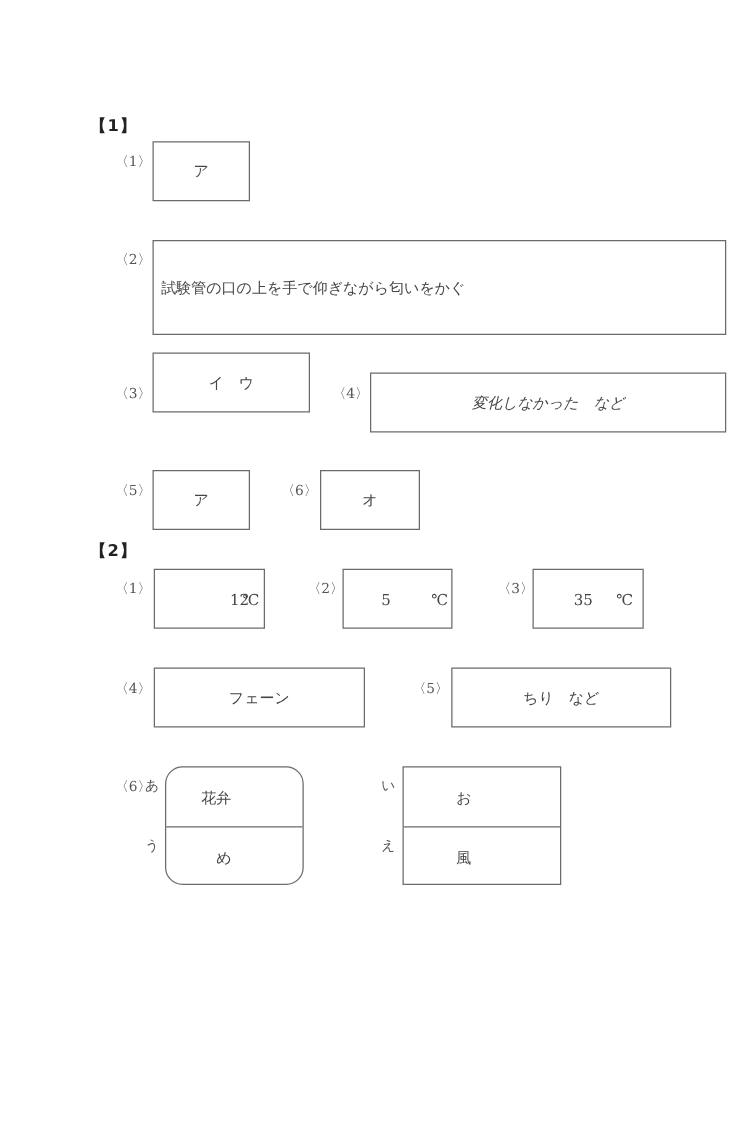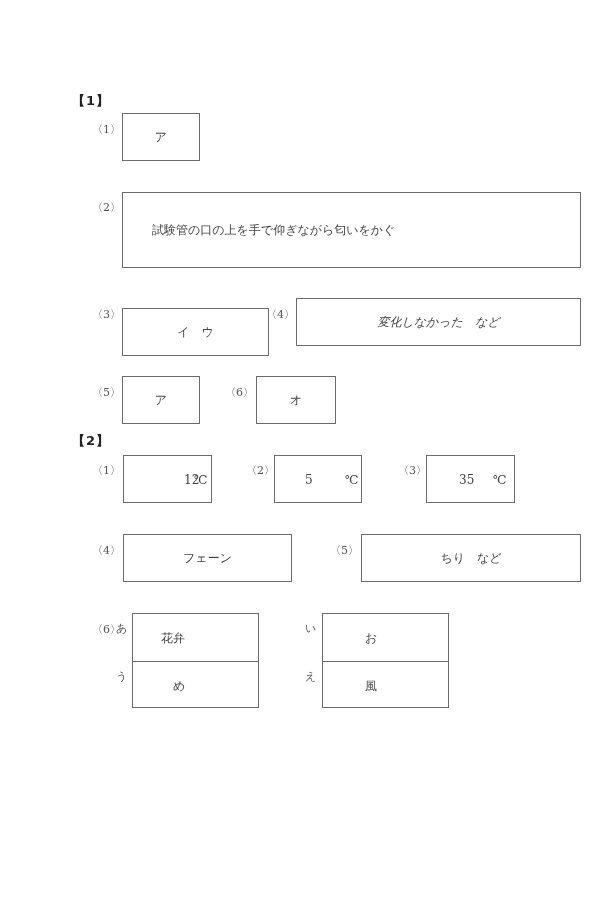--- a/index.html
+++ b/index.html
@@ -64,25 +64,25 @@
 
 <div class="section-title" style="left:72px; top:92px;">【1】</div>
 
 <div class="qlabel" style="left:92px; top:122px;">〈1〉</div>
 <div class="box" style="left:122px; top:113px; width:78px; height:48px;">
   <div class="answer center">ア</div>
 </div>
 
 <div class="qlabel" style="left:92px; top:200px;">〈2〉</div>
 <div class="box" style="left:122px; top:192px; width:459px; height:76px;">
-  <div class="answer" style="left:6px; top:29px;margin-left:23px;">試験管の口の上を手で仰ぎながら匂いをかぐ</div>
+  <div class="answer" style="left:6px; top:29px;">試験管の口の上を手で仰ぎながら匂いをかぐ</div>
 </div>
 
 <div class="qlabel" style="left:92px; top:307px;">〈3〉</div>
-<div class="box" style="left:122px; top:308px; width:147px; height:48px;">
+<div class="box" style="left:122px; top:282px; width:126px; height:48px;">
   <div class="answer center">イ　ウ</div>
 </div>
 
 <div class="qlabel" style="left:266px; top:307px;">〈4〉</div>
 <div class="box" style="left:296px; top:298px; width:285px; height:48px;font-style:italic;">
   <div class="answer center">変化しなかった　など</div>
 </div>
 
 <div class="qlabel" style="left:92px; top:385px;">〈5〉</div>
 <div class="box" style="left:122px; top:376px; width:78px; height:48px;">
@@ -113,28 +113,28 @@
   <div class="answer" style="left:32px; top:17px;">35</div>
   <div class="answer" style="left:66px; top:17px;">℃</div>
 </div>
 
 <div class="qlabel" style="left:92px; top:543px;">〈4〉</div>
 <div class="box" style="left:123px; top:534px; width:169px; height:48px;">
   <div class="answer center">フェーン</div>
 </div>
 
 <div class="qlabel" style="left:330px; top:543px;">〈5〉</div>
-<div class="box" style="left:361px; top:534px; width:220px; height:48px;">
+<div class="box" style="left:361px; top:534px; width:176px; height:48px;">
   <div class="answer center">ちり　など</div>
 </div>
 
 <div class="qlabel" style="left:92px; top:622px;">〈6〉</div>
 <div class="sublabel" style="left:116px; top:621px;">あ</div>
 <div class="sublabel" style="left:116px; top:669px;">う</div>
-<div class="box" style="left:132px; top:613px; width:127px; height:95px;">
+<div class="box" style="left:132px; top:613px; width:111px; height:95px;border-radius:14px;">
   <div class="answer" style="left:28px; top:16px;">花弁</div>
   <div class="divider" style="top:47px;"></div>
   <div class="answer" style="left:40px; top:64px;">め</div>
 </div>
 
 <div class="sublabel" style="left:305px; top:621px;">い</div>
 <div class="sublabel" style="left:305px; top:669px;">え</div>
 <div class="box" style="left:322px; top:613px; width:127px; height:95px;">
   <div class="answer" style="left:42px; top:16px;">お</div>
   <div class="divider" style="top:47px;"></div>

